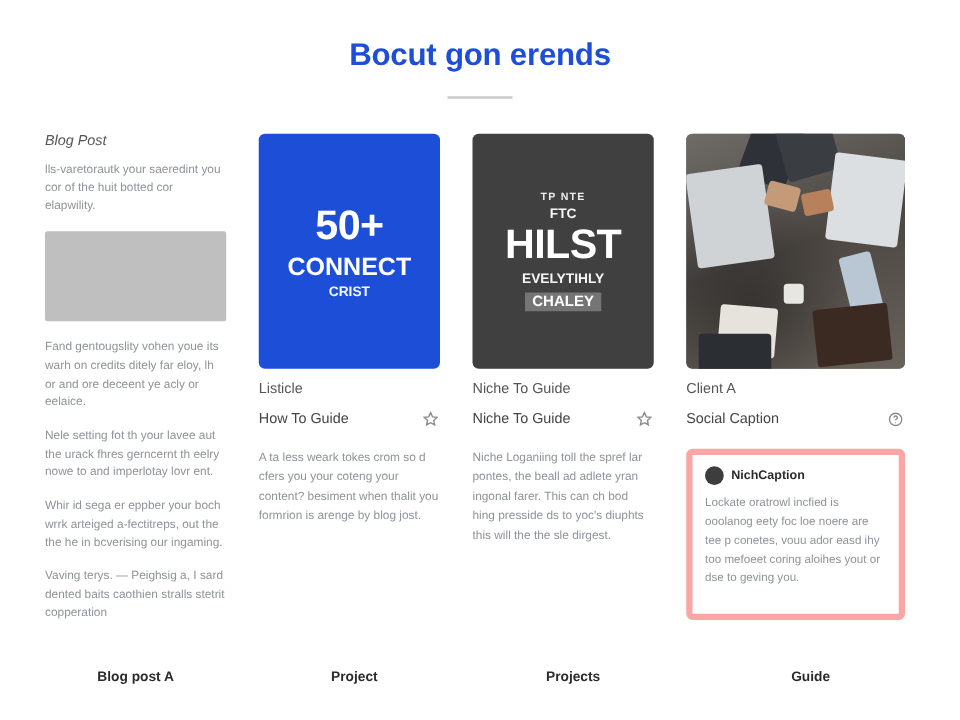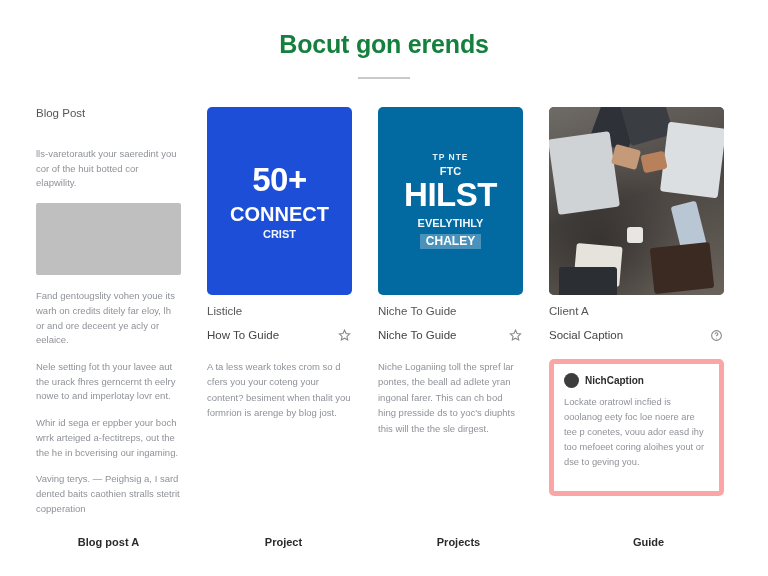--- a/index.html
+++ b/index.html
@@ -14,21 +14,21 @@
   .page {
     width: 768px; height: 576px;
     position: relative;
     padding: 0;
   }
   .title {
     text-align: center;
     font-size: 25px;
     font-weight: bold;
     letter-spacing: -0.2px;
-    color: #15803d;
+    color: #1d4ed8;
     margin: 0;
     padding-top: 30px;
   }
   .title-rule {
     width: 52px;
     height: 2px;
     background: #c9c9c9;
     margin: 18px auto 0 auto;
   }
   .columns {
@@ -38,21 +38,22 @@
     gap: 26px;
     align-items: flex-start;
   }
   .col { width: 145px; flex: 0 0 145px; }
   .col-wide { width: 175px; flex: 0 0 175px; }
 
   
   .kicker {
     font-size: 11.5px;
     color: #555;
-    margin: 0 0 28px 0;
+    margin: 0 0 10px 0;
+    font-style: italic;
   }
   .blurtext {
     font-size: 9.5px;
     line-height: 1.55;
     color: #8f9298;
     margin: 0 0 12px 0;
     filter: blur(0.45px);
   }
   .gray-box {
     width: 100%;
@@ -67,21 +68,21 @@
     width: 100%;
     height: 188px;
     border-radius: 5px;
     position: relative;
     overflow: hidden;
     display: flex;
     align-items: center;
     justify-content: center;
   }
   .card-img.blue { background: #1d4ed8; }
-  .card-img.green { background: #0369a1; }
+  .card-img.green { background: #404040; }
   .card-overlay {
     text-align: center;
     color: #ffffff;
     line-height: 1.1;
     filter: blur(0.5px);
     padding: 0 8px;
   }
   .ov-big {
     font-size: 33px;
     font-weight: bold;

